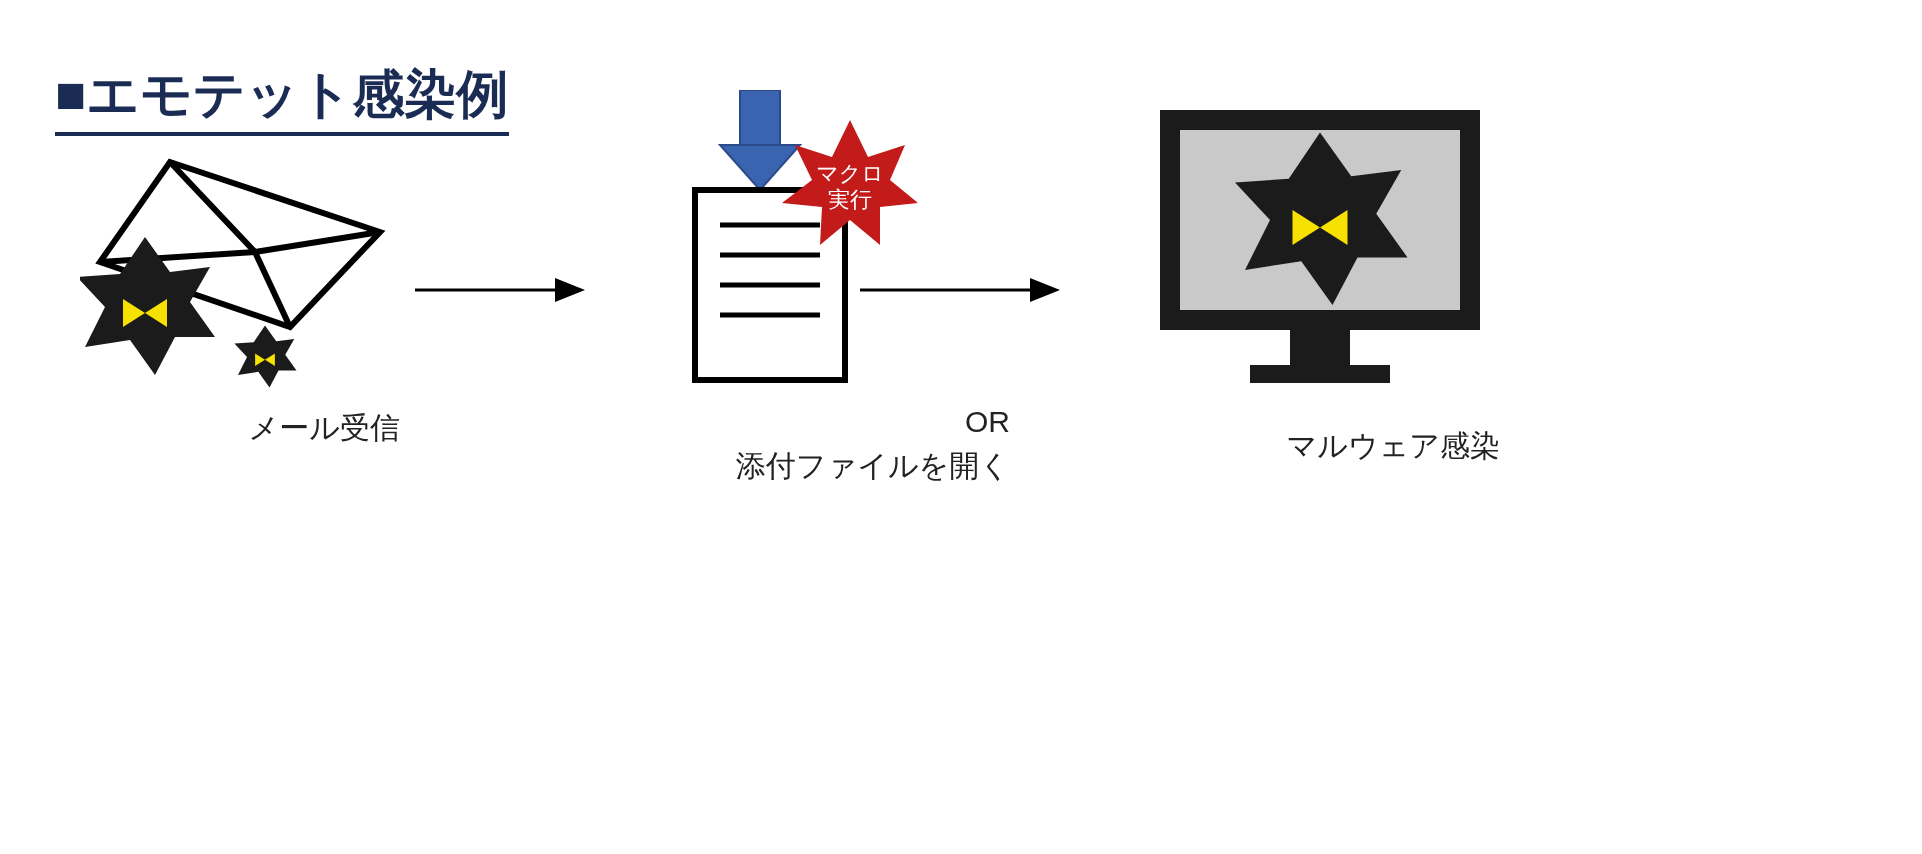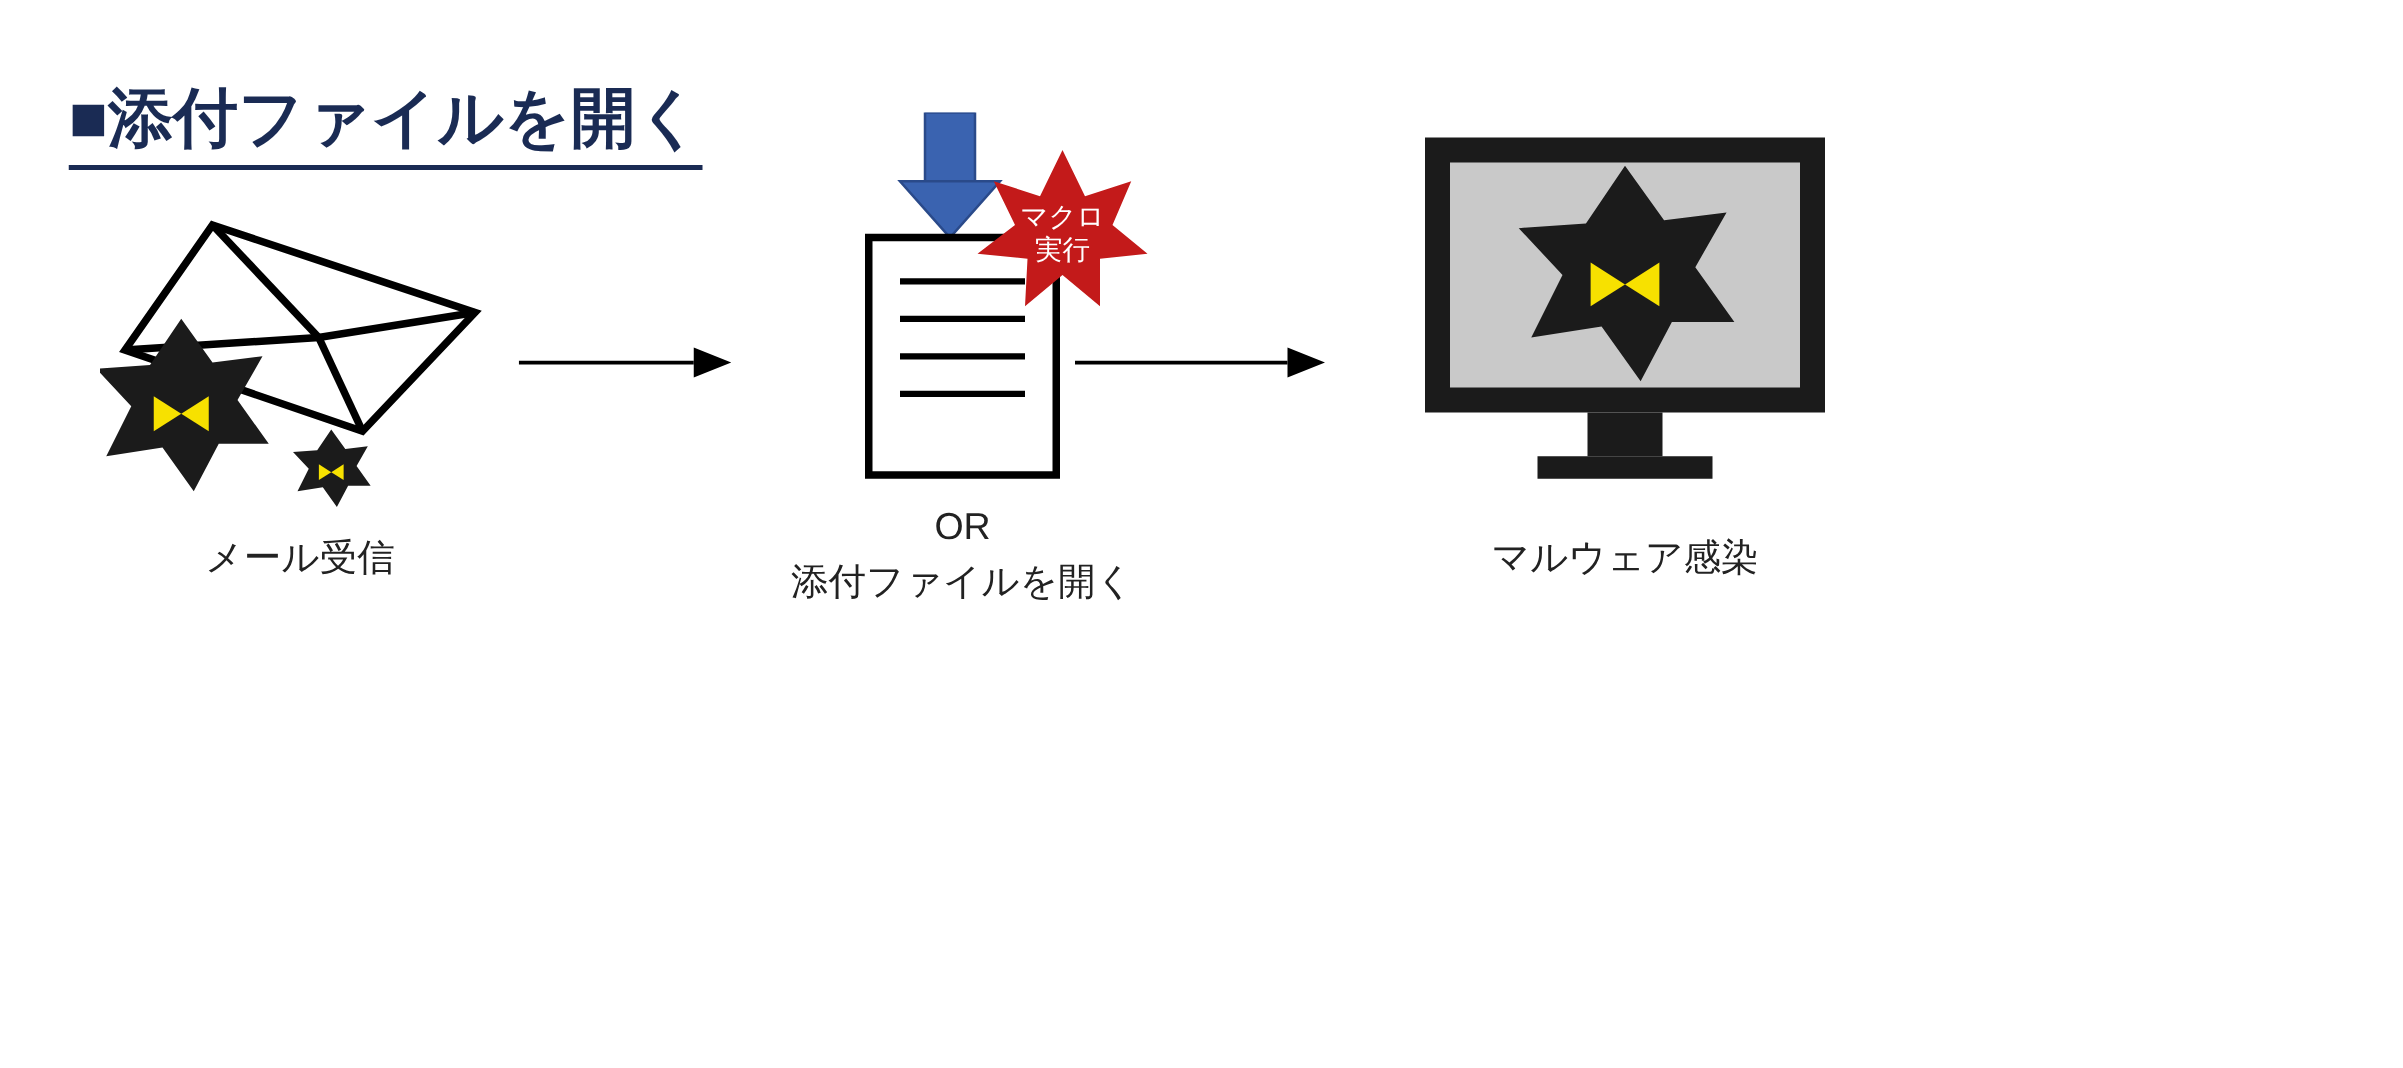--- a/index.html
+++ b/index.html
@@ -13,33 +13,33 @@
   .title {
     position: absolute;
     top: 60px;
     left: 55px;
     font-size: 52px;
     font-weight: bold;
     color: #1a2b54;
     border-bottom: 4px solid #1a2b54;
     padding-bottom: 2px;
   }
-  .stage { position: absolute; text-align: center; }
-  .stage1 { left: 80px; top: 150px; width: 320px; }
+  .stage { position: absolute; text-align: right; }
+  .stage1 { left: 80px; top: 132px; width: 320px; }
   .stage2 { left: 530px; top: 90px; width: 480px; }
   .stage3 { left: 1100px; top: 90px; width: 400px; }
   .caption { font-size: 30px; color: #222; line-height: 1.45; margin-top: 10px; }
   .arrow-wrap { position: absolute; }
   .arrow1 { left: 415px; top: 270px; }
   .arrow2 { left: 860px; top: 270px; }
 </style>
 </head>
 <body>
 
-<div class="title">■添付ファイルを開く</div>
+<div class="title">■エモテット感染例</div>
 
 <div class="stage stage1">
   <svg width="320" height="260" viewBox="0 0 320 260">
 
     <g>
       <polygon points="90,30 300,100 210,195 20,130" fill="#fff" stroke="#000" stroke-width="6"></polygon>
       <polyline points="20,130 175,120 300,100" fill="none" stroke="#000" stroke-width="6"></polyline>
       <polyline points="90,30 175,120" fill="none" stroke="#000" stroke-width="6"></polyline>
       <polyline points="175,120 210,195" fill="none" stroke="#000" stroke-width="6"></polyline>
     </g>

